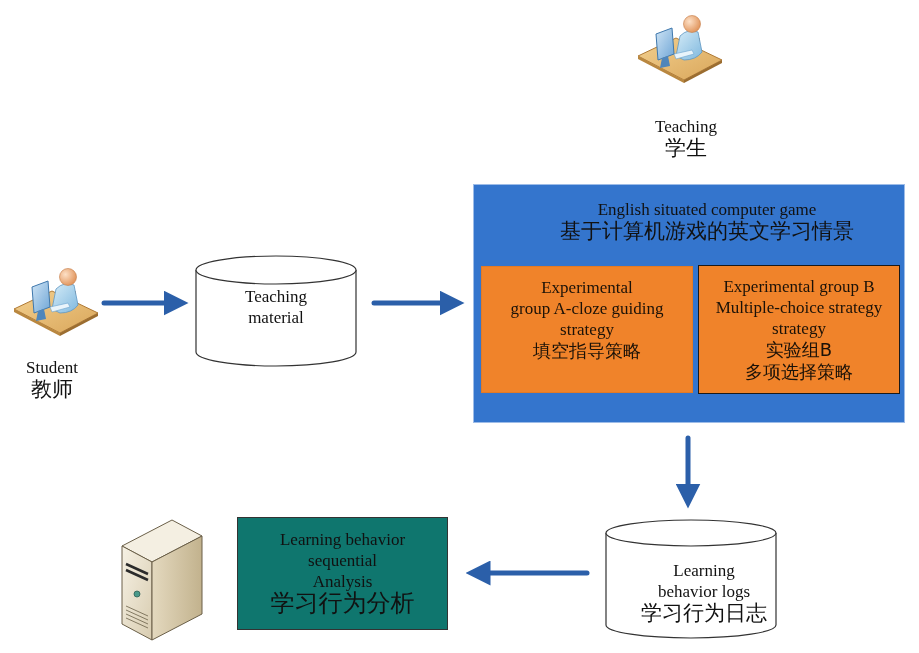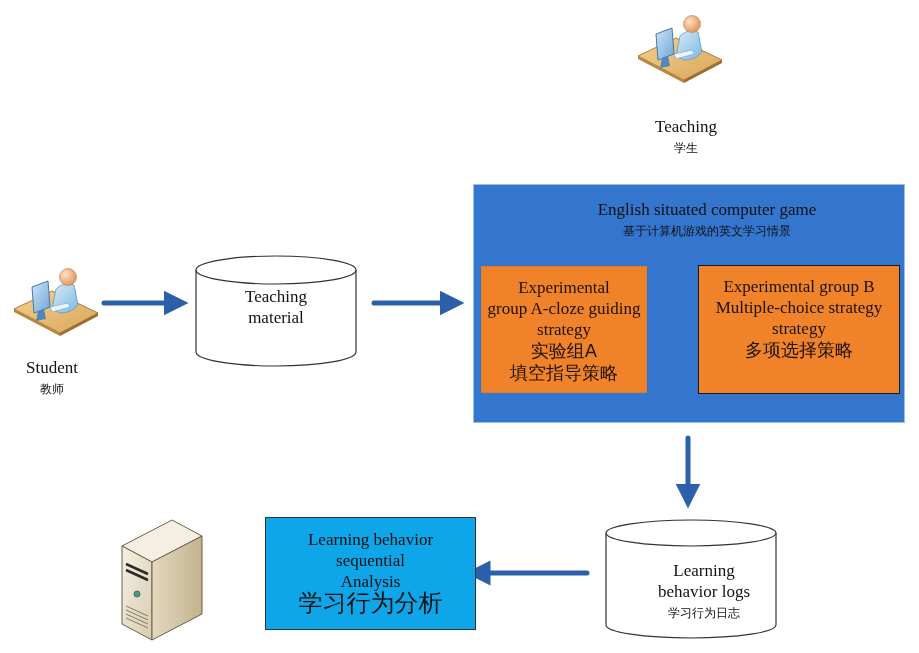--- a/index.html
+++ b/index.html
@@ -1,33 +1,33 @@
 <!DOCTYPE html>
 <html><head>
 <meta charset="utf-8">
 <style>
   html, body { margin: 0; padding: 0; background: #ffffff; }
   body { width: 919px; height: 653px; position: relative; overflow: hidden;
          font-family: "Liberation Serif", "DejaVu Serif", serif; color: #111; }
   .abs { position: absolute; }
   .label { text-align: center; font-size: 17px; line-height: 21px; }
-  .label .cn { font-family: "DejaVu Sans", sans-serif; font-size: 12px; line-height: 22px; }
+  .label .cn { font-family: "DejaVu Sans", sans-serif; font-size: 21px; line-height: 22px; }
   svg.layer { position: absolute; left: 0; top: 0; }
   .game-box { left: 473px; top: 184px; width: 432px; height: 239px; background: #3475cd;
               box-shadow: 0 0 0 1px #9dbce8 inset; }
   .game-title { left: 491px; top: 199px; width: 432px; }
-  .group-a { left: 481px; top: 266px; width: 166px; height: 127px; background: #f0832a;
+  .group-a { left: 481px; top: 266px; width: 212px; height: 127px; background: #f0832a;
              border: 1px solid #e27a26; box-sizing: border-box; padding-left: 22px; }
   .group-b { left: 698px; top: 265px; width: 202px; height: 129px; background: #f0832a;
              border: 1.5px solid #1a1a1a; box-sizing: border-box; }
   .group-text { position: absolute; left: 0; right: 0; top: 10px; text-align: center;
                 font-size: 17px; line-height: 21px; color: #1b1208; }
   .group-text .cn { font-family: "DejaVu Sans", sans-serif; font-size: 18px; line-height: 22px; }
   .analysis-box { left: 237px; top: 517px; width: 211px; height: 113px; border: 1.3px solid #333;
-                  box-sizing: border-box; background: #0ea5e9; margin-left: 28px; }
+                  box-sizing: border-box; background: #0f766e; }
   .analysis-text { position: absolute; left: 0; right: 0; top: 11px; text-align: center;
                    font-size: 17px; line-height: 21px; }
   .analysis-text .cn { font-family: "DejaVu Sans", sans-serif; font-size: 24px; line-height: 22px; }
 </style>
 </head>
 <body>
 
 <svg class="layer" width="919" height="653" viewBox="0 0 919 653">
   <defs>
     <linearGradient id="deskG" x1="0" y1="0" x2="1" y2="1">
@@ -128,30 +128,30 @@
 <div class="abs label game-title">
   <div>English situated computer game</div>
   <div class="cn">基于计算机游戏的英文学习情景</div>
 </div>
 
 <div class="abs group-a">
   <div class="group-text">
     <div>Experimental</div>
     <div>group A-cloze guiding</div>
     <div>strategy</div>
-    <div class="cn">实验组A</div>
     <div class="cn">填空指导策略</div>
   </div>
 </div>
 
 <div class="abs group-b">
   <div class="group-text">
     <div>Experimental group B</div>
     <div>Multiple-choice strategy</div>
     <div>strategy</div>
+    <div class="cn">实验组B</div>
     <div class="cn">多项选择策略</div>
   </div>
 </div>
 
 <div class="abs label" style="left:606px; top:560px; width:196px;text-align:center;">
   <div>Learning</div>
   <div>behavior logs</div>
   <div class="cn">学习行为日志</div>
 </div>
 

